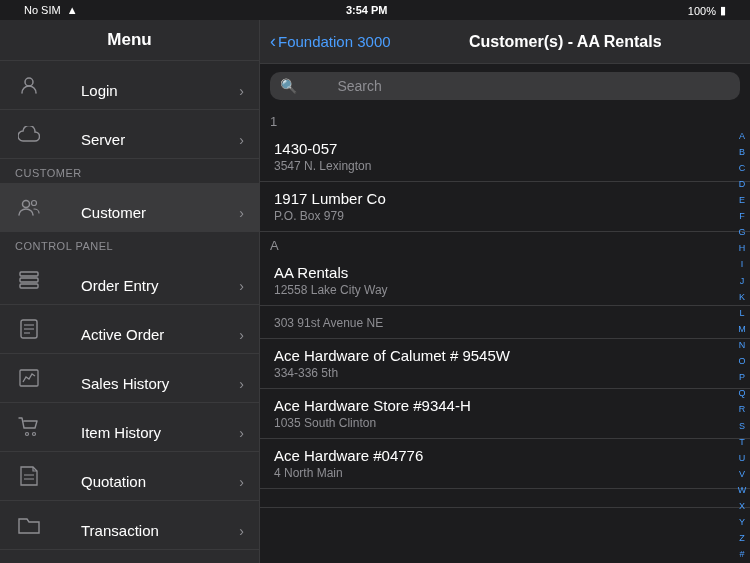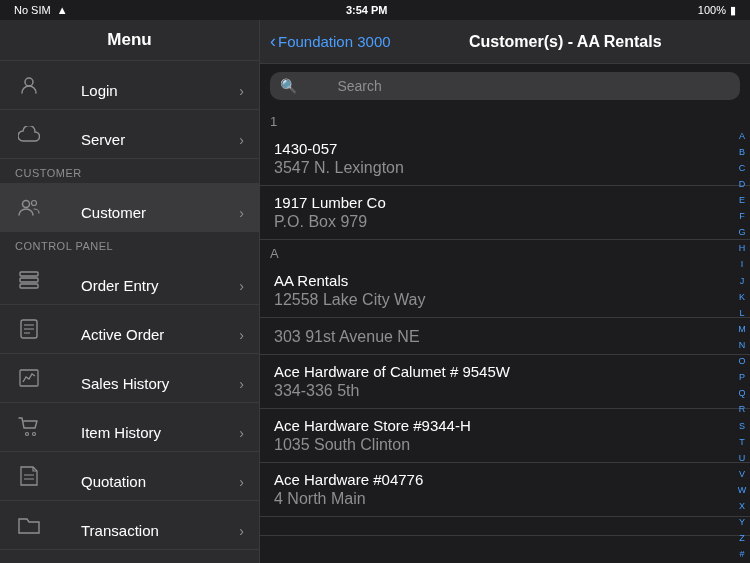--- a/index.html
+++ b/index.html
@@ -13,26 +13,26 @@
       flex-direction: column;
     }
 
     
     .status-bar {
       background: #1c1c1e;
       height: 20px;
       display: flex;
       align-items: center;
       justify-content: space-between;
-      padding: 0 14px;
+      padding: 0 24px;
       flex-shrink: 0;
     }
     .status-bar-left { font-size: 11px; color: #fff; display: flex; gap: 6px; }
     .status-bar-center { font-size: 11px; color: #fff; font-weight: 700; }
-    .status-bar-right { font-size: 11px; color: #fff; display: flex; gap: 4px; align-items: center; margin-left: 32px; }
+    .status-bar-right { font-size: 11px; color: #fff; display: flex; gap: 4px; align-items: flex-end; margin-left: 32px; }
 
     
     .app-body {
       display: flex;
       flex: 1;
       overflow: hidden;
     }
 
     
     .sidebar {
@@ -181,21 +181,21 @@
       padding: 8px 14px;
       border-bottom: 1px solid #3a3a3c;
       cursor: pointer;
     }
     .customer-item-name {
       font-size: 15px;
       color: #fff;
       font-weight: 400;
     }
     .customer-item-addr {
-      font-size: 16px;
+      font-size: 12px;
       color: #8e8e93;
       margin-top: 2px;
     }
 
     
     .alpha-index {
       position: absolute;
       right: 0;
       top: 64px;
       bottom: 0;

